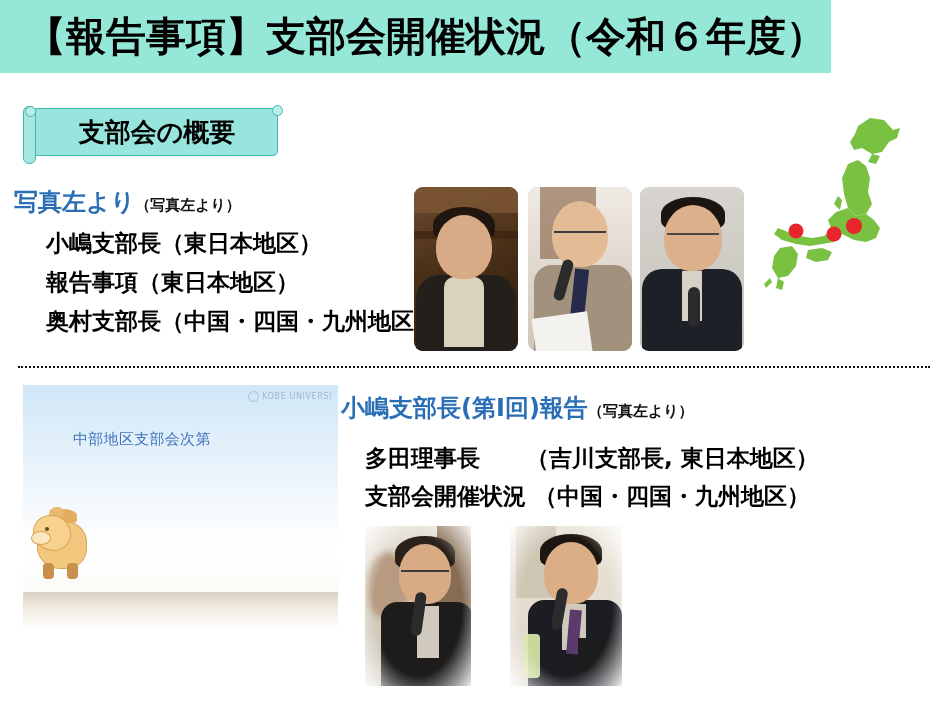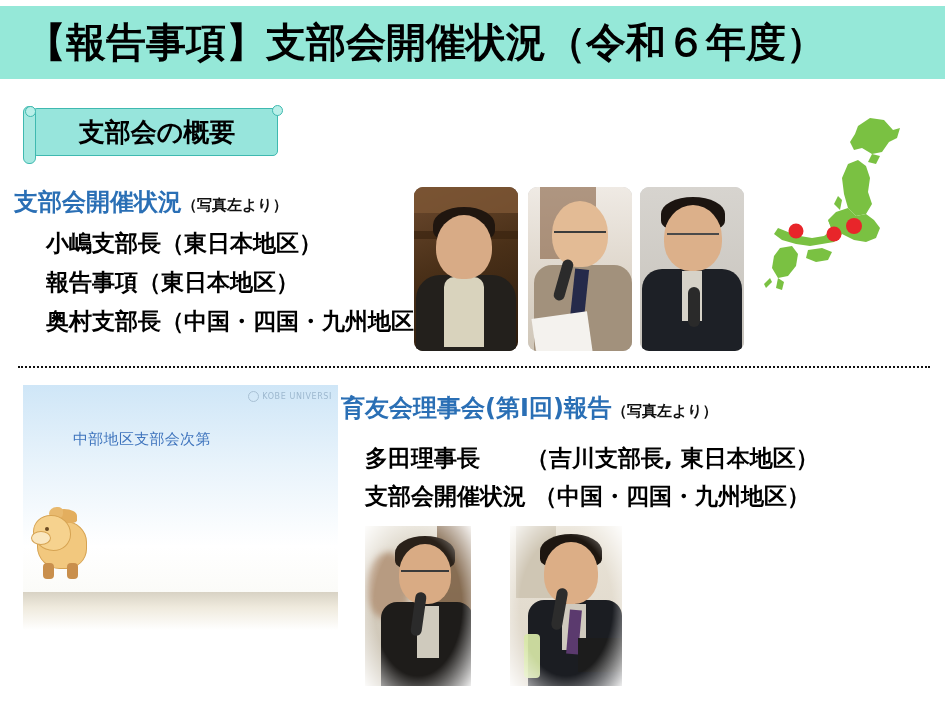--- a/index.html
+++ b/index.html
@@ -11,25 +11,24 @@
     width: 945px;
     height: 709px;
     position: relative;
     overflow: hidden;
     font-family: "DejaVu Sans", "Liberation Sans", sans-serif;
   }
 
   
   .title-bar {
     position: absolute;
-    left: 0; top: 6px;
-    width: 920px;
+    left: 0; top: 0;
+    width: 831px;
     height: 73px;
     background: #95e8d8;
-    padding-left: 25px;
   }
   .title-text {
     position: absolute;
     left: 26px;
     top: 7px;
     font-size: 40px;
     font-weight: bold;
     color: #000000;
     letter-spacing: 0px;
     white-space: nowrap;
@@ -303,21 +302,21 @@
 
 <div class="banner">
   <div class="banner-body"></div>
   <div class="banner-roll-left"></div>
   <div class="banner-curl-left"></div>
   <div class="banner-curl-right"></div>
   <div class="banner-label">支部会の概要</div>
 </div>
 
 <div class="head-blue" id="heading-branch">
-  <span>支部会開催状況</span><span class="note">（写真左より）</span>
+  <span>写真左より</span><span class="note">（写真左より）</span>
 </div>
 
 <div class="name-line" id="name-1">小嶋支部長（東日本地区）</div>
 <div class="name-line" id="name-2">報告事項（東日本地区）</div>
 <div class="name-line" id="name-3">奥村支部長（中国・四国・九州地区）</div>
 
 <div class="photo" id="photo-kojima">
   <div class="scene p1-bg">
     <div class="p1-wood-a"></div>
     <div class="p1-wood-b"></div>
@@ -396,21 +395,21 @@
       <div class="boar-ear"></div>
       <div class="boar-head"></div>
       <div class="boar-snout"></div>
       <div class="boar-eye"></div>
     </div>
   </div>
   <div class="slide-wall"></div>
 </div>
 
 <div class="head-blue" id="heading-board">
-  <span>育友会理事会(第Ⅰ回)報告</span><span class="note">（写真左より）</span>
+  <span>小嶋支部長(第Ⅰ回)報告</span><span class="note">（写真左より）</span>
 </div>
 
 <div class="name-line" id="board-1">多田理事長　　（吉川支部長, 東日本地区）</div>
 <div class="name-line" id="board-2">支部会開催状況 （中国・四国・九州地区）</div>
 
 <div class="soft-photo" id="photo-tada">
   <div class="t-bg"></div>
   <div class="t-wood"></div>
   <div class="t-blur"></div>
   <div class="t-body"></div>

